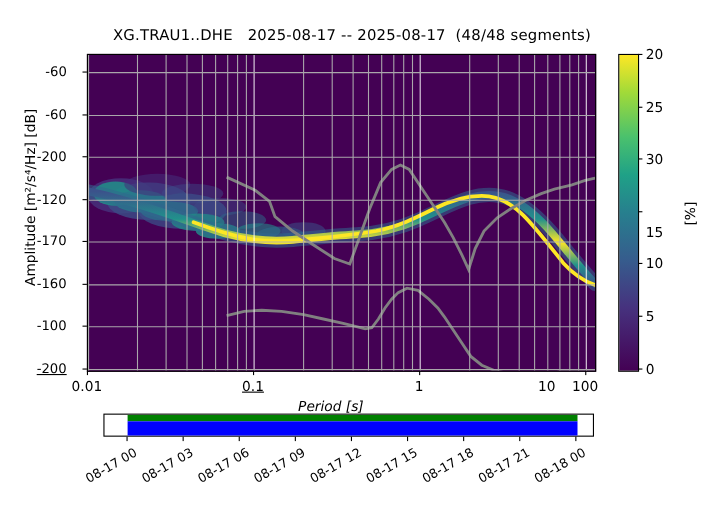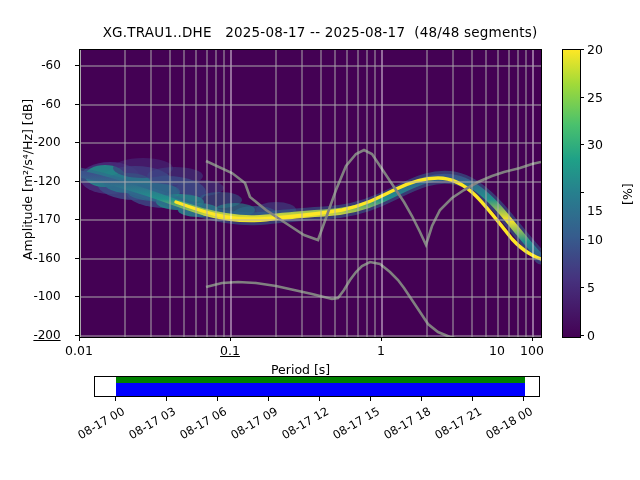--- a/index.html
+++ b/index.html
@@ -177,21 +177,21 @@
 <div class="tickmark" style="left:230px;top:337px;width:1px;height:4px;"></div>
 <div class="tickmark" style="left:381px;top:337px;width:1px;height:4px;"></div>
 <div class="tickmark" style="left:532px;top:337px;width:1px;height:4px;"></div>
 
 <div class="tick-x" style="left:54px;top:343px;width:50px;">0.01</div>
 <div class="tick-x" style="left:205px;top:343px;width:50px;text-decoration:underline;">0.1</div>
 <div class="tick-x" style="left:356px;top:343px;width:50px;">1</div>
 <div class="tick-x" style="left:472px;top:343px;width:50px;">10</div>
 <div class="tick-x" style="left:507px;top:343px;width:50px;">100</div>
 
-<div class="xlabel" style="left:271px;top:362px;">Period [s]</div>
+<div class="xlabel" style="left:271px;top:362px;font-style:italic;">Period [s]</div>
 
 <div id="cbar"></div>
 
 <div class="cb-mark" style="top:335px;"></div>
 <div class="cb-mark" style="top:287px;"></div>
 <div class="cb-mark" style="top:239px;"></div>
 <div class="cb-mark" style="top:192px;"></div>
 <div class="cb-mark" style="top:144px;"></div>
 <div class="cb-mark" style="top:97px;"></div>
 <div class="cb-mark" style="top:49px;"></div>

